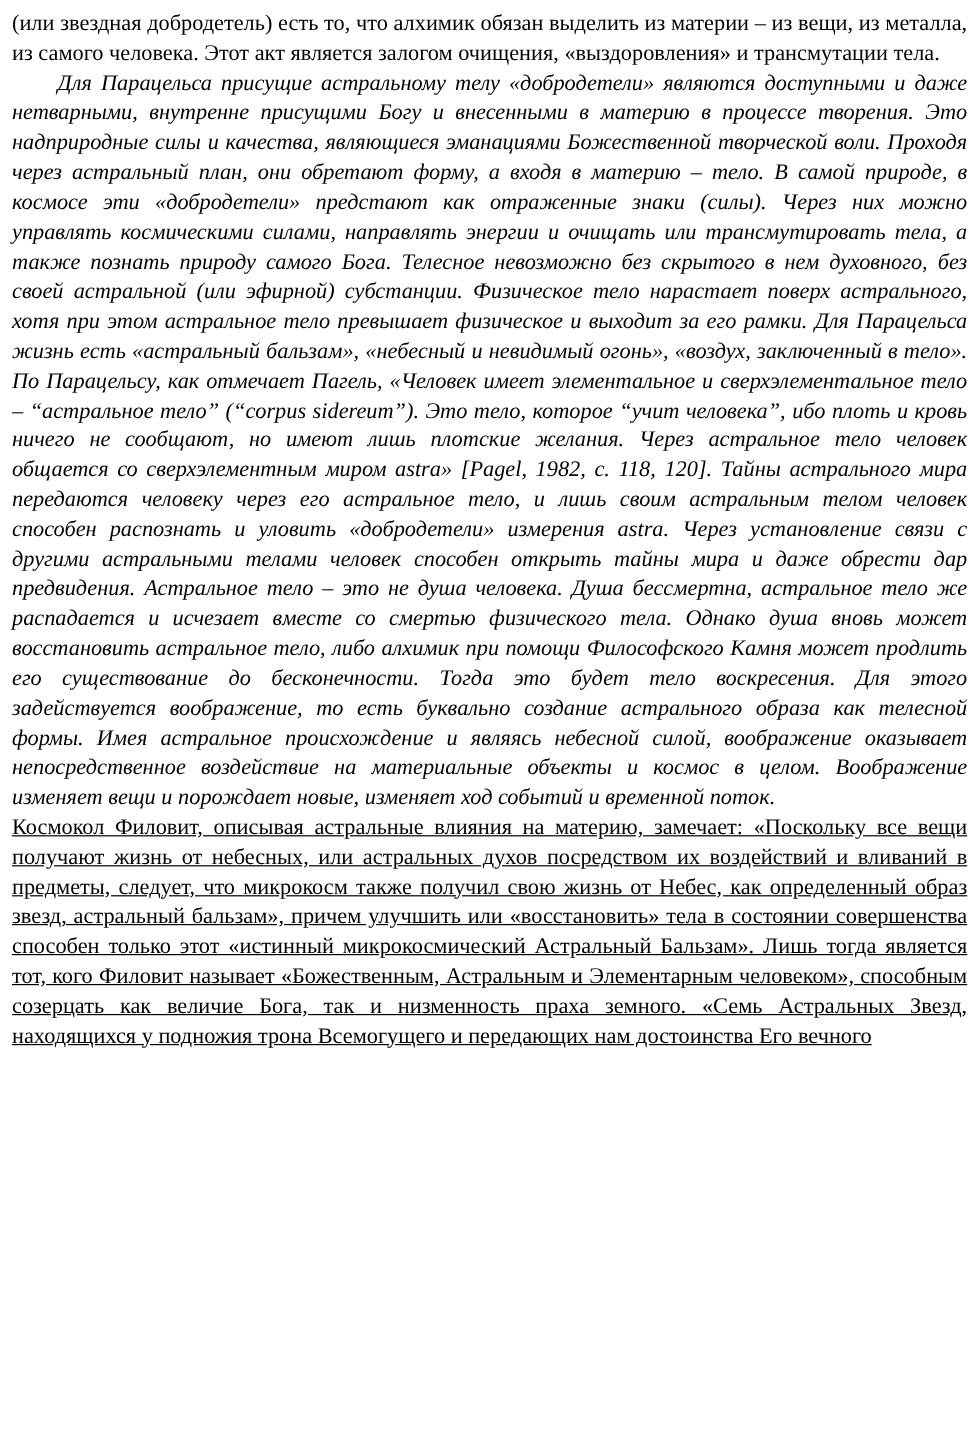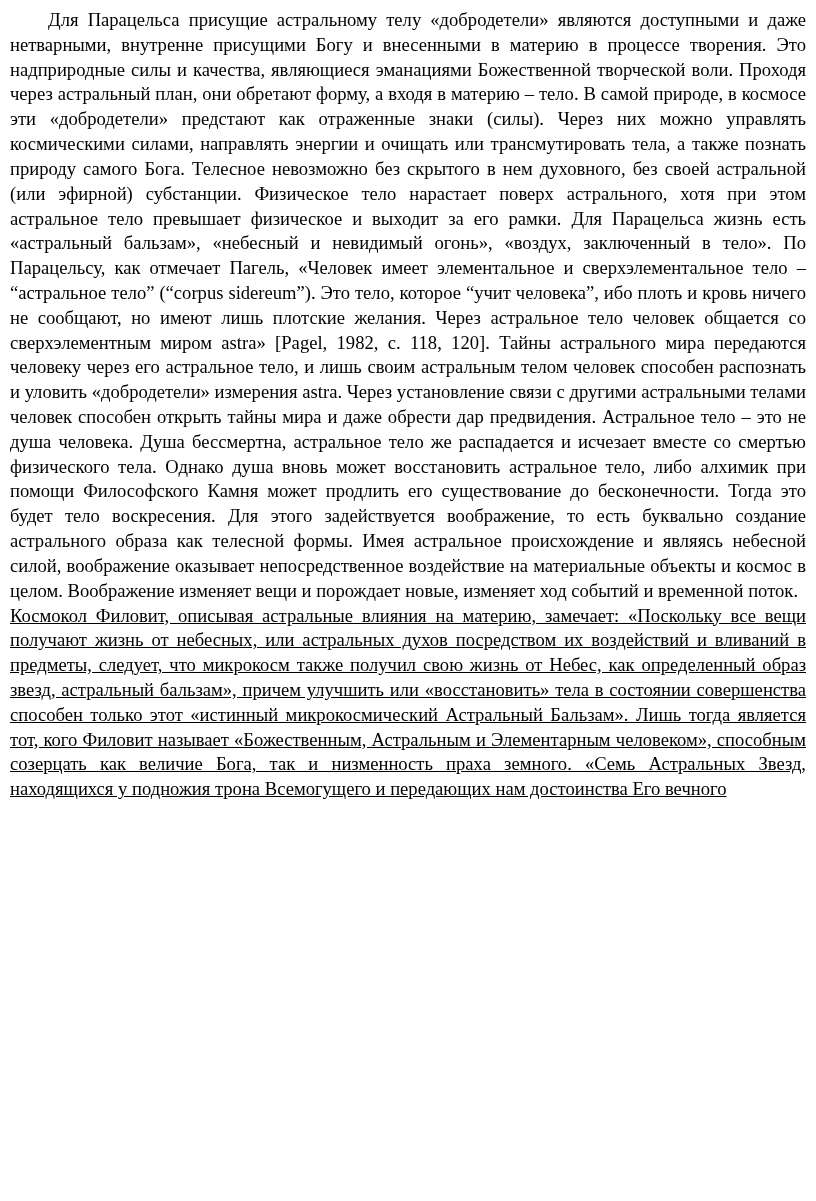--- a/index.html
+++ b/index.html
@@ -22,29 +22,31 @@
   }
   .para {
     font-size: 18.6px;
     line-height: 1.335;
     text-align: justify;
     text-justify: inter-word;
     margin: 0;
   }
   .para.indent {
     text-indent: 38px;
+    font-style: italic;
   }
   .para.noindent {
     text-indent: 0;
   }
   
   .para.flow {
     text-align: justify;
     text-decoration: underline;
   }
 </style>
 </head>
 <body>
 
 <div class="page">
+  <p class="para noindent">(или звездная добродетель) есть то, что алхимик обязан выделить из материи – из вещи, из металла, из самого человека. Этот акт является залогом очищения, «выздоровления» и трансмутации тела.</p>
   <p class="para indent">Для Парацельса присущие астральному телу «добродетели» являются доступными и даже нетварными, внутренне присущими Богу и внесенными в материю в процессе творения. Это надприродные силы и качества, являющиеся эманациями Божественной творческой воли. Проходя через астральный план, они обретают форму, а входя в материю – тело. В самой природе, в космосе эти «добродетели» предстают как отраженные знаки (силы). Через них можно управлять космическими силами, направлять энергии и очищать или трансмутировать тела, а также познать природу самого Бога. Телесное невозможно без скрытого в нем духовного, без своей астральной (или эфирной) субстанции. Физическое тело нарастает поверх астрального, хотя при этом астральное тело превышает физическое и выходит за его рамки. Для Парацельса жизнь есть «астральный бальзам», «небесный и невидимый огонь», «воздух, заключенный в тело». По Парацельсу, как отмечает Пагель, «Человек имеет элементальное и сверхэлементальное тело – “астральное тело” (“corpus sidereum”). Это тело, которое “учит человека”, ибо плоть и кровь ничего не сообщают, но имеют лишь плотские желания. Через астральное тело человек общается со сверхэлементным миром astra» [Pagel, 1982, c. 118, 120]. Тайны астрального мира передаются человеку через его астральное тело, и лишь своим астральным телом человек способен распознать и уловить «добродетели» измерения astra. Через установление связи с другими астральными телами человек способен открыть тайны мира и даже обрести дар предвидения. Астральное тело – это не душа человека. Душа бессмертна, астральное тело же распадается и исчезает вместе со смертью физического тела. Однако душа вновь может восстановить астральное тело, либо алхимик при помощи Философского Камня может продлить его существование до бесконечности. Тогда это будет тело воскресения. Для этого задействуется воображение, то есть буквально создание астрального образа как телесной формы. Имея астральное происхождение и являясь небесной силой, воображение оказывает непосредственное воздействие на материальные объекты и космос в целом. Воображение изменяет вещи и порождает новые, изменяет ход событий и временной поток.</p>
   <p class="para noindent flow">Космокол Филовит, описывая астральные влияния на материю, замечает: «Поскольку все вещи получают жизнь от небесных, или астральных духов посредством их воздействий и вливаний в предметы, следует, что микрокосм также получил свою жизнь от Небес, как определенный образ звезд, астральный бальзам», причем улучшить или «восстановить» тела в состоянии совершенства способен только этот «истинный микрокосмический Астральный Бальзам». Лишь тогда является тот, кого Филовит называет «Божественным, Астральным и Элементарным человеком», способным созерцать как величие Бога, так и низменность праха земного. «Семь Астральных Звезд, находящихся у подножия трона Всемогущего и передающих нам достоинства Его вечного</p>
 </div>
 
 </body></html>

